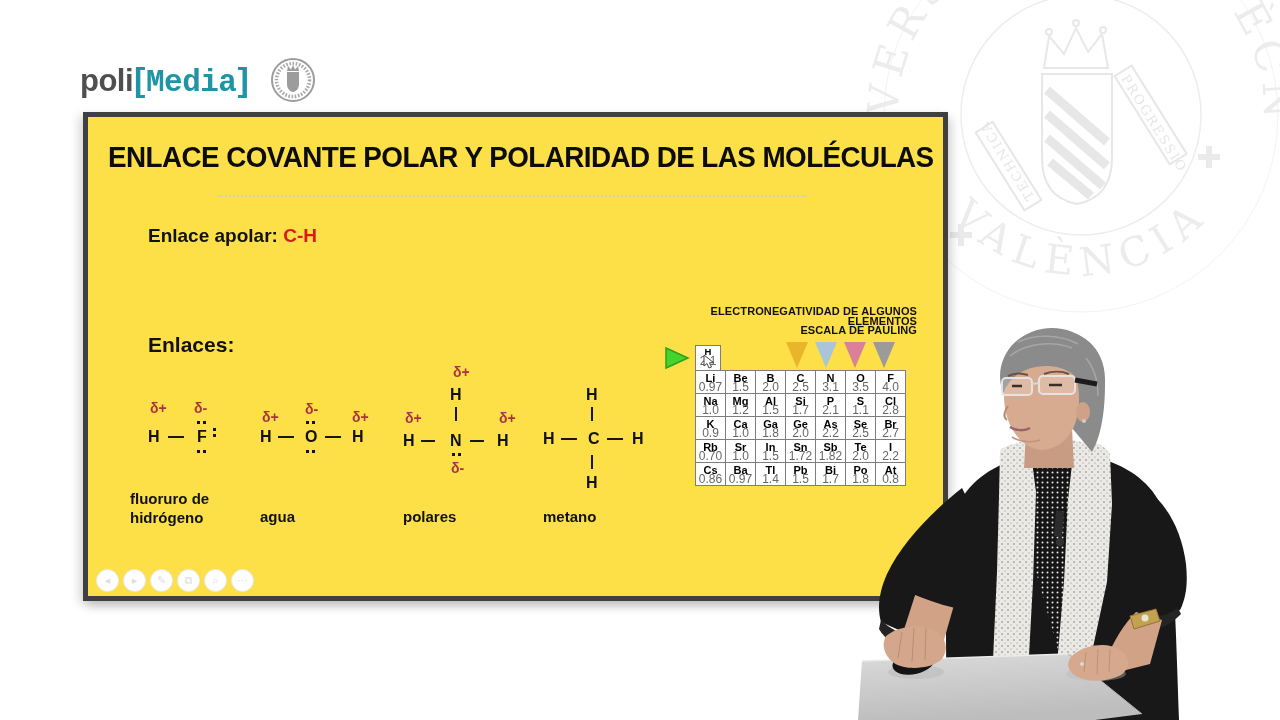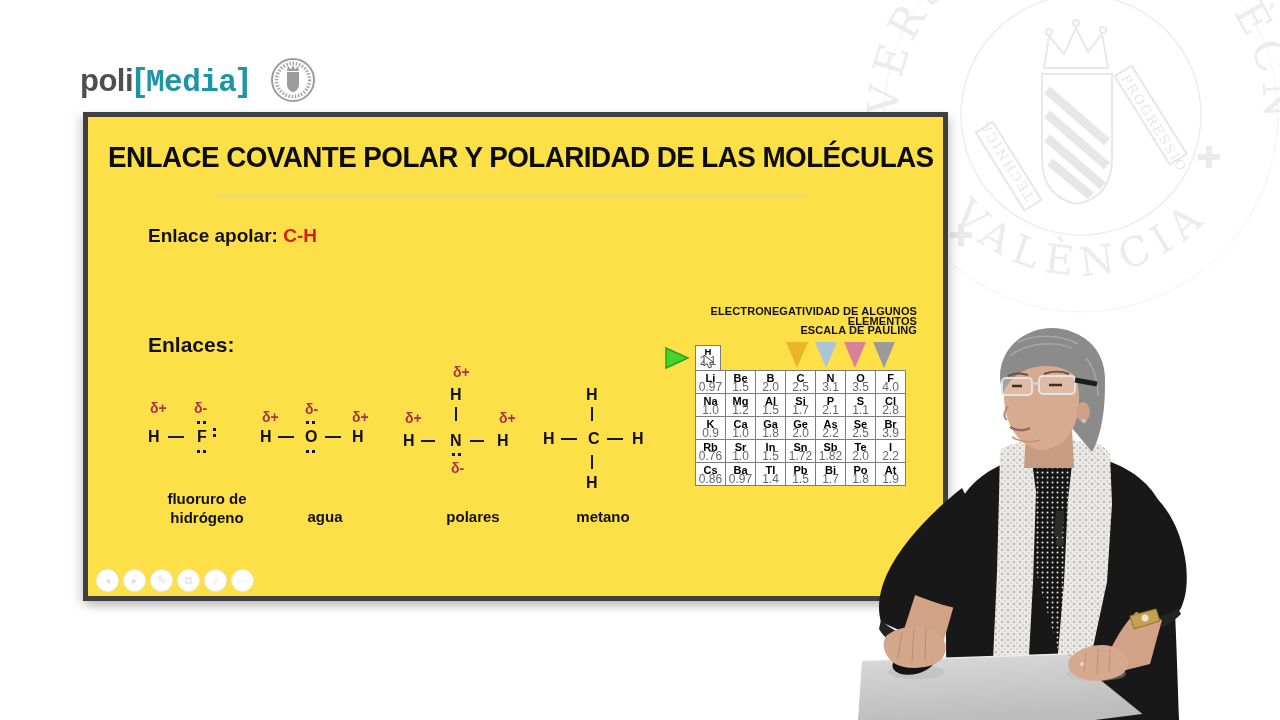--- a/index.html
+++ b/index.html
@@ -30,21 +30,21 @@
   
   .molecule{position:absolute;}
   .tok{position:absolute;font-weight:bold;color:#111;font-size:16px;line-height:1;}
   .tok.delta{color:var(--delta);font-size:14px;}
   .hline{position:absolute;height:2px;background:#161616;}
   .vline{position:absolute;width:2px;background:#161616;}
   .dots{position:absolute;display:flex;gap:3px;}
   .dots.v{flex-direction:column;}
   .dots i{width:3px;height:3px;background:#111;display:block;}
   .mol-label{position:absolute;font-size:15px;font-weight:bold;color:#111;line-height:19px;}
-  .mol-label.center{text-align:center;}
+  .mol-label.center{}
 
   
   #electro{position:absolute;left:565px;top:190px;width:266px;height:180px;}
   .e-t{width:264px;text-align:right;font-size:11px;font-weight:bold;color:#111;line-height:9.5px;letter-spacing:.1px;}
   #electro-table{position:absolute;left:42px;top:63px;border-collapse:collapse;background:#fff;}
   #electro-table td{width:29px;height:22px;border:1px solid #7d7d7d;text-align:center;padding:0;vertical-align:middle;}
   .sym{font-size:11px;font-weight:bold;color:#000;line-height:10px;}
   .val{font-size:12px;color:#666;line-height:9px;}
   #h-cell{position:absolute;left:42px;top:38px;width:24px;height:24px;border:1px solid #7d7d7d;background:#fff;
           text-align:center;z-index:1;}
@@ -231,27 +231,27 @@
               <td>
                 <div class="sym">As</div>
                 <div class="val">2.2</div>
               </td>
               <td>
                 <div class="sym">Se</div>
                 <div class="val">2.5</div>
               </td>
               <td>
                 <div class="sym">Br</div>
-                <div class="val">3.9</div>
+                <div class="val">2.7</div>
               </td>
             </tr>
             <tr>
               <td>
                 <div class="sym">Rb</div>
-                <div class="val">0.76</div>
+                <div class="val">0.70</div>
               </td>
               <td>
                 <div class="sym">Sr</div>
                 <div class="val">1.0</div>
               </td>
               <td>
                 <div class="sym">In</div>
                 <div class="val">1.5</div>
               </td>
               <td>
@@ -291,21 +291,21 @@
               <td>
                 <div class="sym">Bi</div>
                 <div class="val">1.7</div>
               </td>
               <td>
                 <div class="sym">Po</div>
                 <div class="val">1.8</div>
               </td>
               <td>
                 <div class="sym">At</div>
-                <div class="val">1.9</div>
+                <div class="val">0.8</div>
               </td>
             </tr>
           </tbody>
         </table>
     <div class="marker" style="left: 133px; border-top-color: rgb(233, 182, 43);"></div>
         <div class="marker" style="left: 162px; border-top-color: rgb(171, 196, 216);"></div>
         <div class="marker" style="left: 191px; border-top-color: rgb(218, 129, 153);"></div>
         <div class="marker" style="left: 220px; border-top-color: rgb(155, 155, 155);"></div>
       </div>
 
@@ -341,21 +341,21 @@
         </div>
         <div class="dots v" style="left: 69px; top: 27px;">
           <i></i>
           <i></i>
         </div>
         <div class="dots h" style="left: 53px; top: 49px;">
           <i></i>
           <i></i>
         </div>
       </div>
-      <div class="mol-label left" style="left: 59px; top: 372px; width: 120px; text-align: center;">
+      <div class="mol-label left" style="left: 42px; top: 372px; width: 120px;">
         <div>fluoruro de</div>
         <div>hidrógeno</div>
       </div>
       <div class="molecule" style="left: 172px; top: 284px; width: 130px; height: 78px;">
         <span class="tok delta" style="left: 2px; top: 9px;">δ+</span>
         <span class="tok delta" style="left: 45px; top: 1px;">δ-</span>
         <span class="tok delta" style="left: 92px; top: 9px;">δ+</span>
         <span class="tok atom" style="left: 0px; top: 28px;">H</span>
         <div class="hline" style="width: 16px; left: 18px; top: 35px;"></div>
         <span class="tok atom" style="left: 45px; top: 28px;">O</span>

